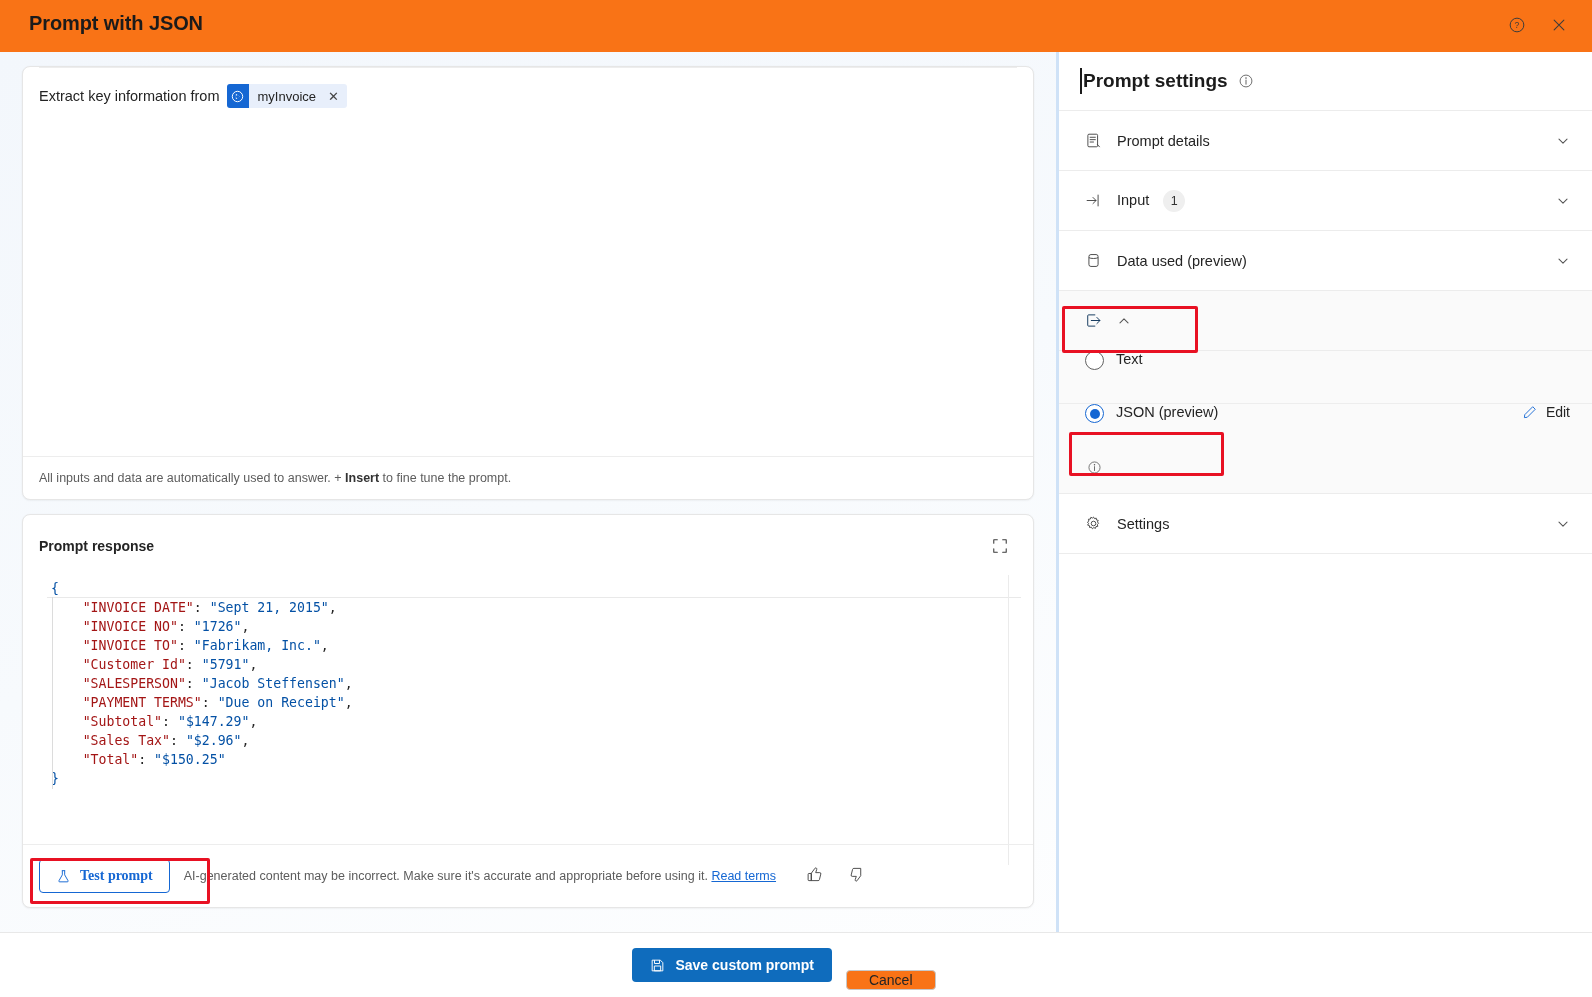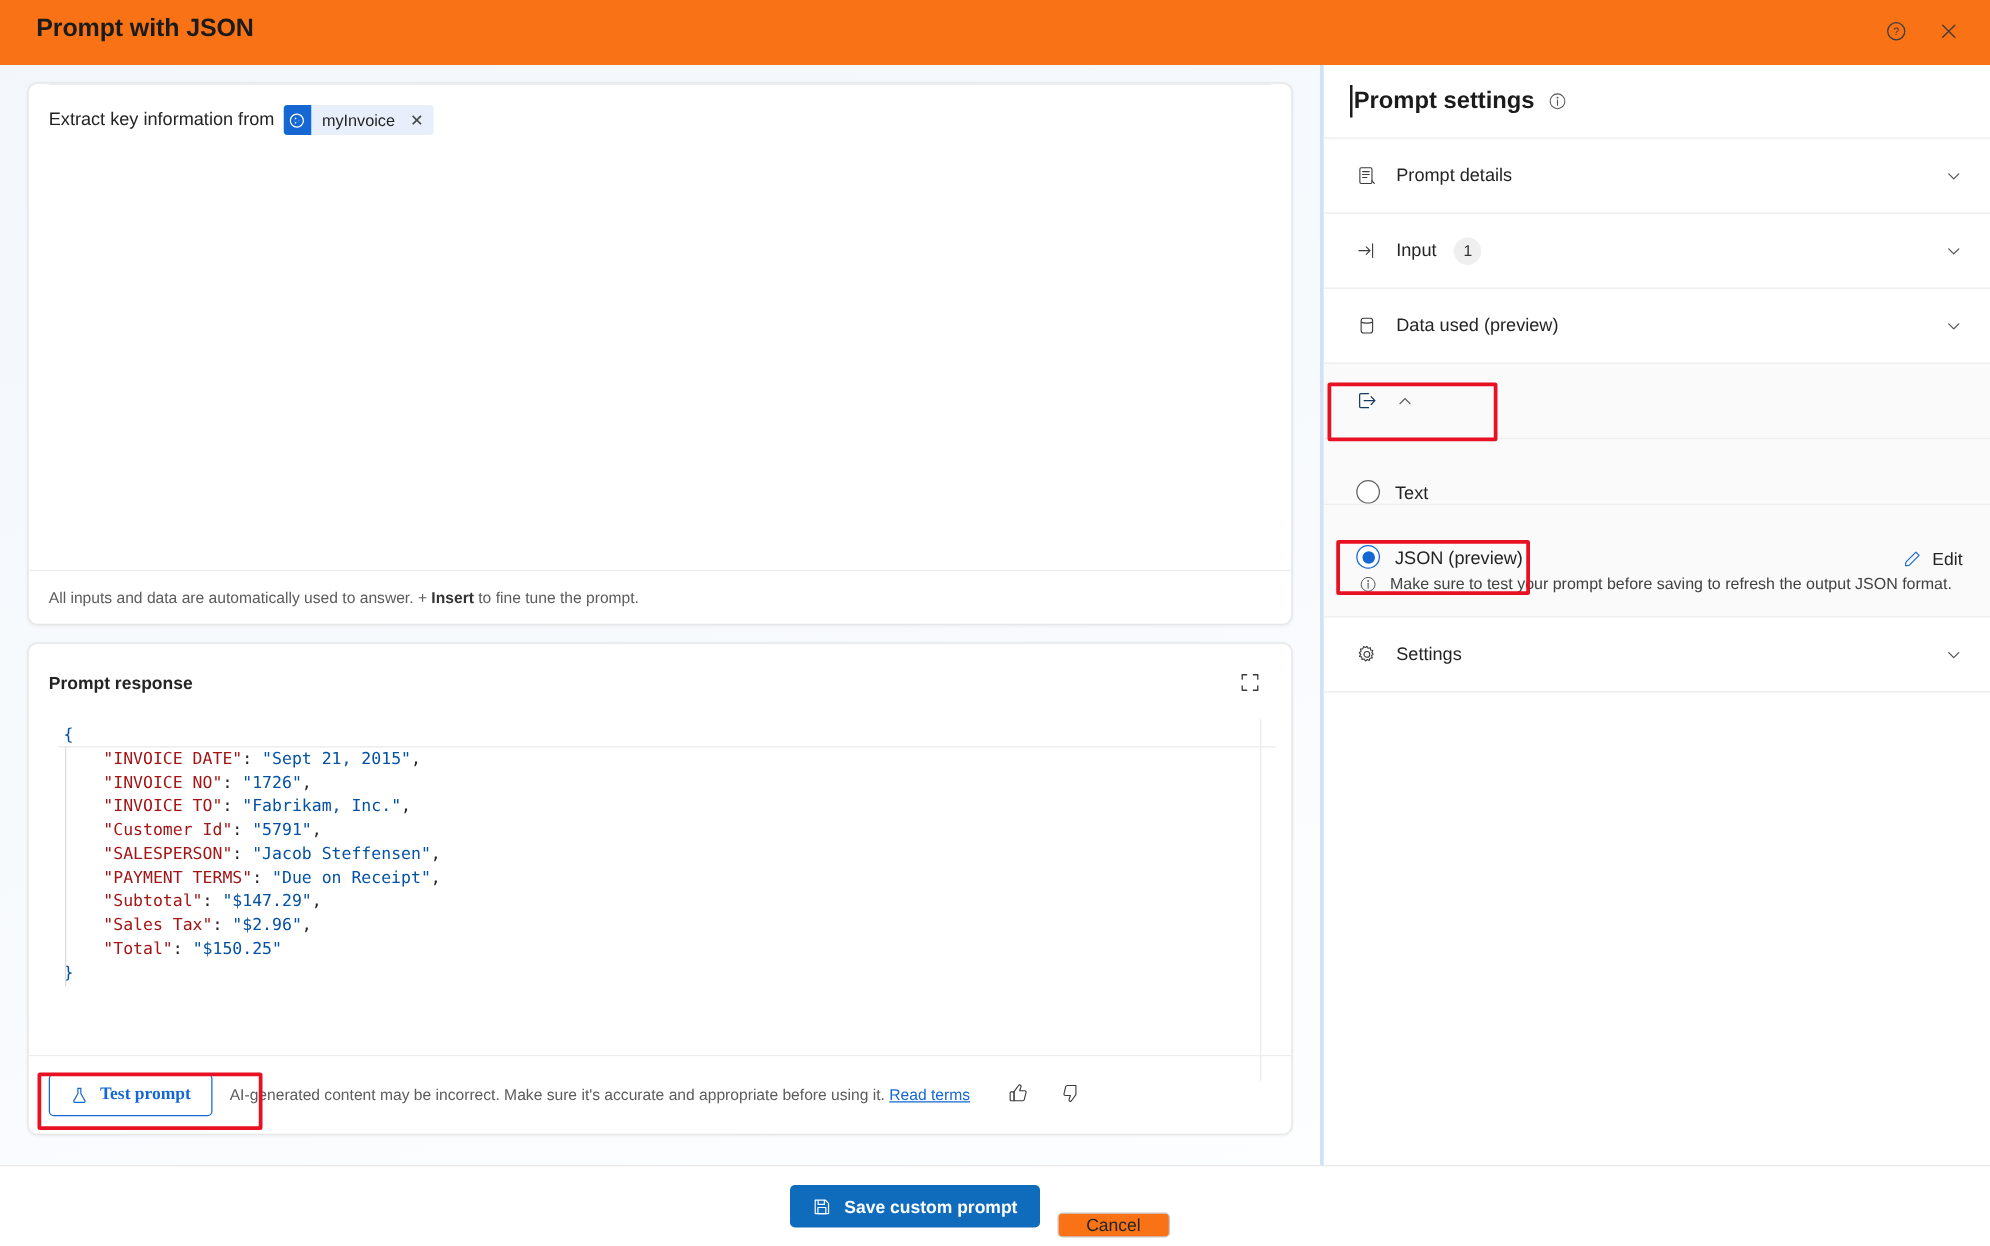--- a/index.html
+++ b/index.html
@@ -170,21 +170,21 @@
   .badge {
     display: inline-flex; align-items: center; justify-content: center;
     min-width: 22px; height: 22px; padding: 0 7px;
     background: #efefef; border-radius: 11px;
     font-size: 12.5px; color: #333; margin-left: 10px;
   }
   .chev { color: #555; font-size: 12px; }
 
   .output-panel { background: #fafafa; border-top: 1px solid #ececec; }
   .radio-row {
-    display: flex; align-items: flex-end; height: 52px;
+    display: flex; align-items: flex-start; height: 52px;
     padding: 0 22px 0 26px; cursor: pointer; position: relative;
   }
   .radio-row + .radio-row { border-top: 1px solid #ededed; }
   .radio {
     width: 19px; height: 19px; border-radius: 50%;
     border: 1.5px solid #616161; margin-right: 12px;
     display: flex; align-items: center; justify-content: center;
     background: #fff; flex: none;
   }
   .radio.on { border-color: #1567d3; border-width: 1.5px; }
@@ -401,21 +401,20 @@
           </svg>
           <span>Edit</span>
         </button>
       </div>
       <div class="hint-row">
         <svg width="15" height="15" viewBox="0 0 20 20" fill="none" style="flex:none;margin-top:1px">
           <circle cx="10" cy="10" r="7.4" stroke="#555" stroke-width="1.05"></circle>
           <circle cx="10" cy="6.4" r="0.95" fill="#555"></circle>
           <path d="M10 8.8 V14" stroke="#555" stroke-width="1.15" stroke-linecap="round"></path>
         </svg>
-        <span>Make sure to test your prompt before saving to refresh the output JSON format.</span>
       </div>
     </div>
 
     <div class="sec-row">
       <span class="ico">
         <svg width="17" height="17" viewBox="0 0 20 20" fill="none">
           <circle cx="10" cy="10" r="2.7" stroke="#3b3b3b" stroke-width="1.05"></circle>
           <path d="M10 2.4 L11.1 4.3 13.2 3.7 13.5 5.9 15.6 6.3 14.6 8.2 16 9.8 14.4 11.2 15.1 13.3 12.9 13.6 12.3 15.7 10.4 14.8 8.7 16.2 7.5 14.3 5.4 14.7 5.2 12.5 3.1 11.9 4.2 10 2.9 8.4 4.6 7.1 4 5 6.2 4.8 6.9 2.7 8.7 3.6 Z" stroke="#3b3b3b" stroke-width="1.05" stroke-linejoin="round"></path>
         </svg>
       </span>

